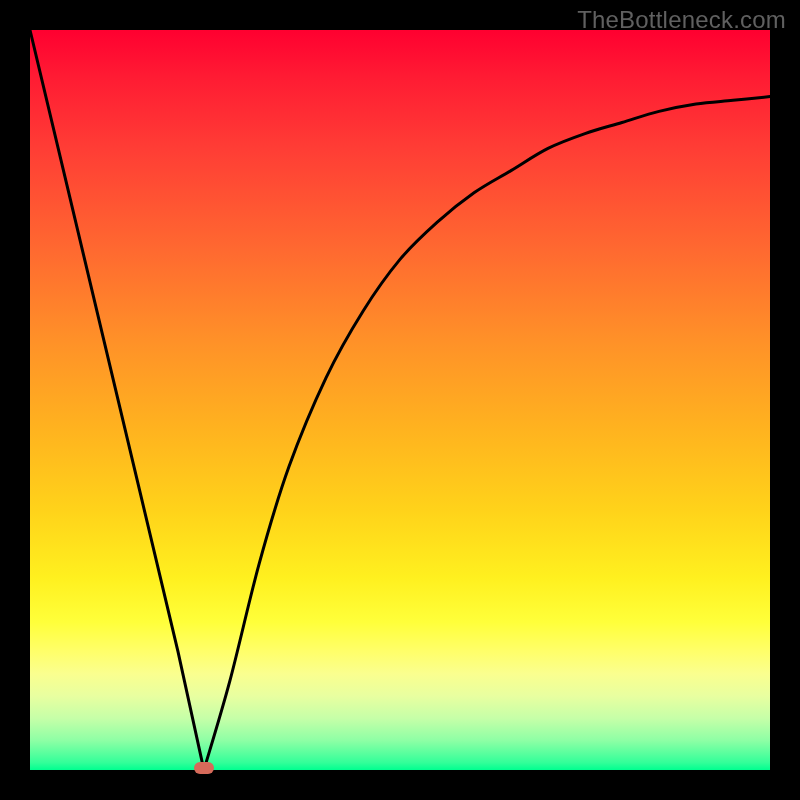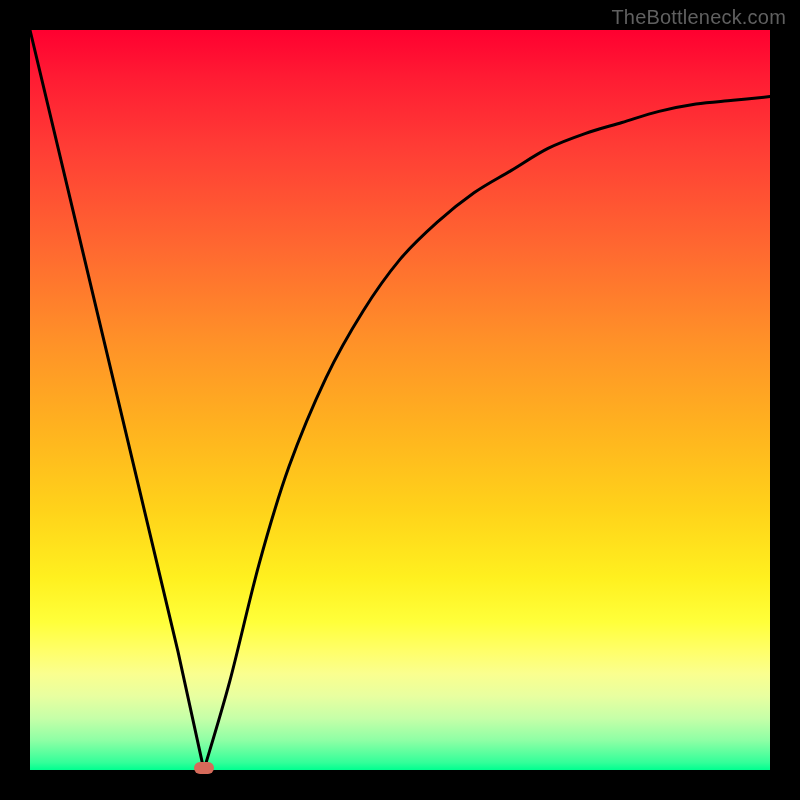--- a/index.html
+++ b/index.html
@@ -41,21 +41,21 @@
       #8effa5 96%,
       #33ff99 99%,
       #00ff90 100%
     );
   }
   .watermark {
     position: absolute;
     top: 6px;
     right: 14px;
     color: #606060;
-    font-size: 20px;
+    font-size: 24px;
     font-weight: 500;
     font-family: Arial, Helvetica, sans-serif;
     letter-spacing: 0.2px;
   }
   svg.curve-layer {
     position: absolute;
     left: 0;
     top: 0;
     width: 740px;
     height: 740px;

